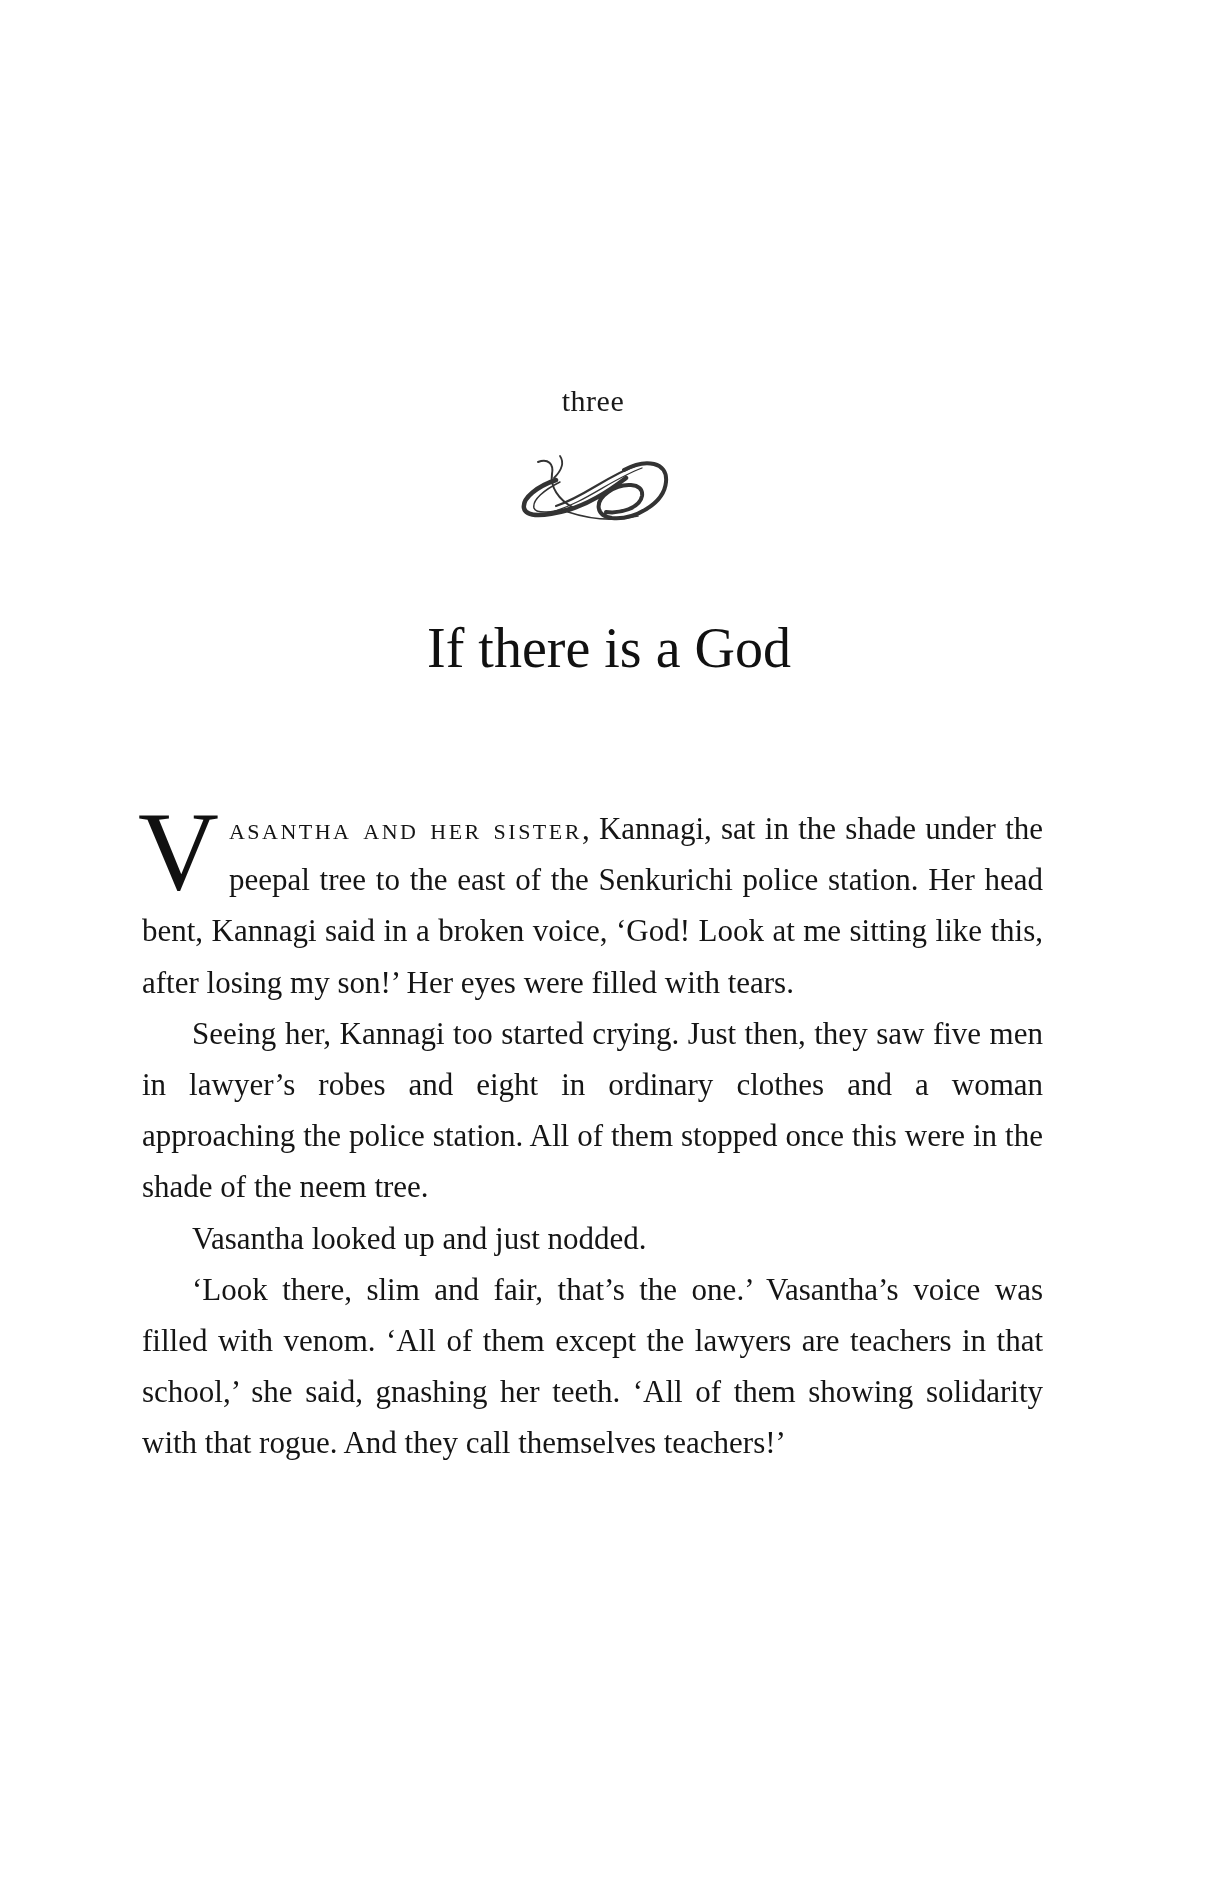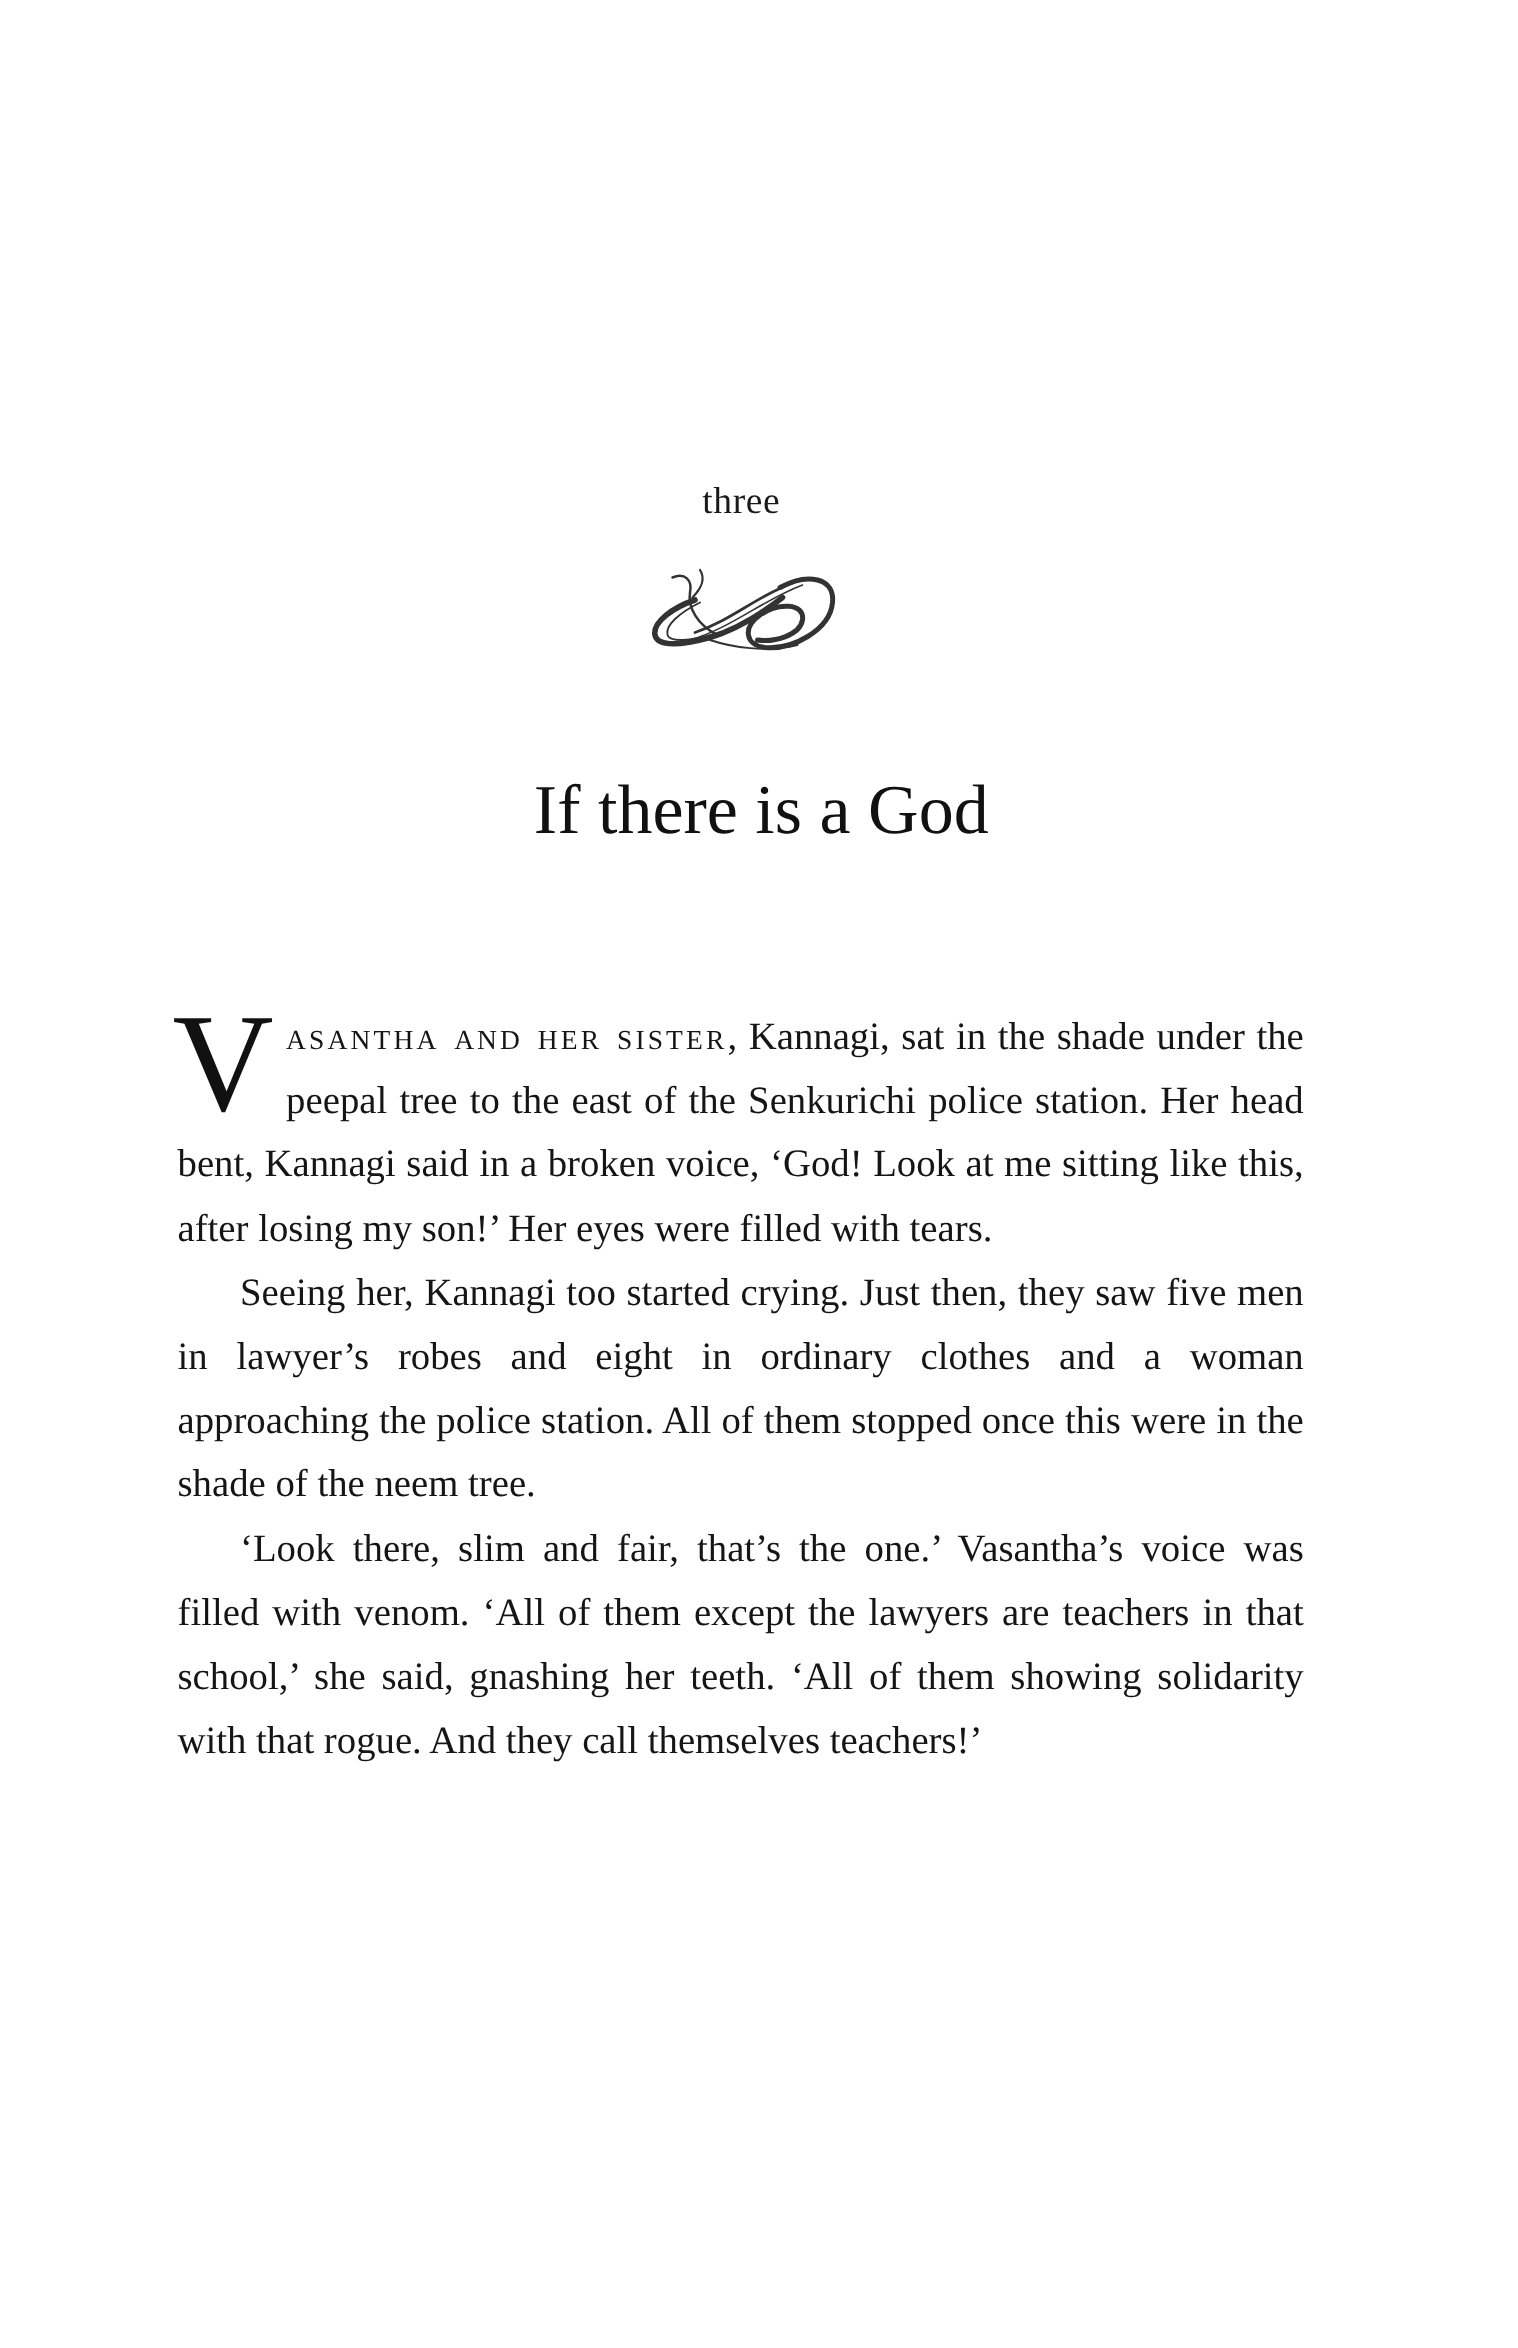--- a/index.html
+++ b/index.html
@@ -106,16 +106,17 @@
 
       <path d="M52 60 C 70 66, 96 70, 122 64" stroke-width="1.6"></path>
     </g>
   </svg>
 
   <h1 class="chapter-title">If there is a God</h1>
 
   <div class="body-text">
     <p class="first"><span class="dropcap">V</span><span class="smallcaps">asantha and her sister</span><span>, Kannagi, sat in the shade under the peepal tree to the east of the Senkurichi police station. Her head bent, Kannagi said in a broken voice, ‘God! Look at me sitting like this, after losing my son!’ Her eyes were filled with tears.</span></p>
     <p>Seeing her, Kannagi too started crying. Just then, they saw five men in lawyer’s robes and eight in ordinary clothes and a woman approaching the police station. All of them stopped once this were in the shade of the neem tree.</p>
+    <p>Vasantha looked up and just nodded.</p>
     <p>‘Look there, slim and fair, that’s the one.’ Vasantha’s voice was filled with venom. ‘All of them except the lawyers are teachers in that school,’ she said, gnashing her teeth. ‘All of them showing solidarity with that rogue. And they call themselves teachers!’</p>
   </div>
 
 </div>
 
 </body></html>

